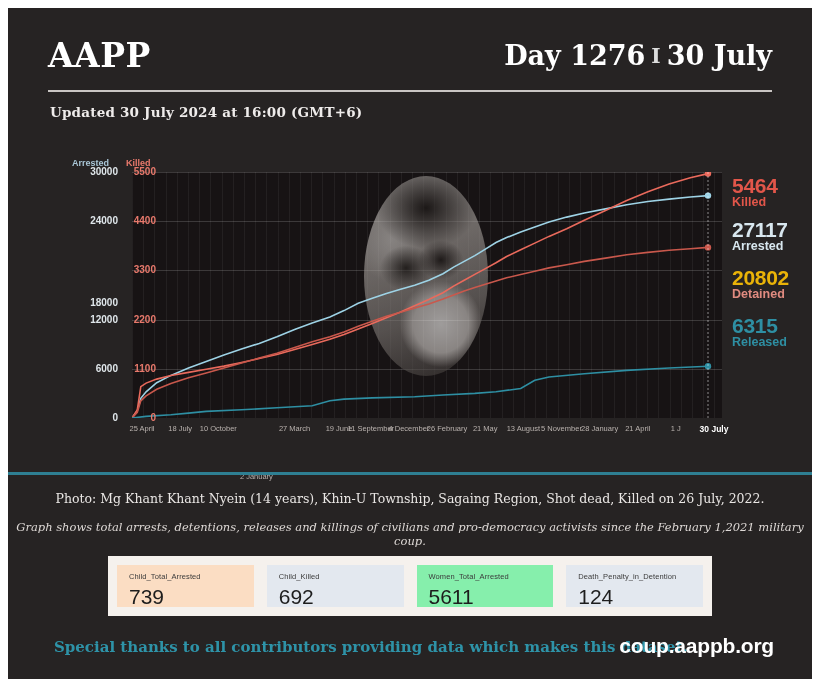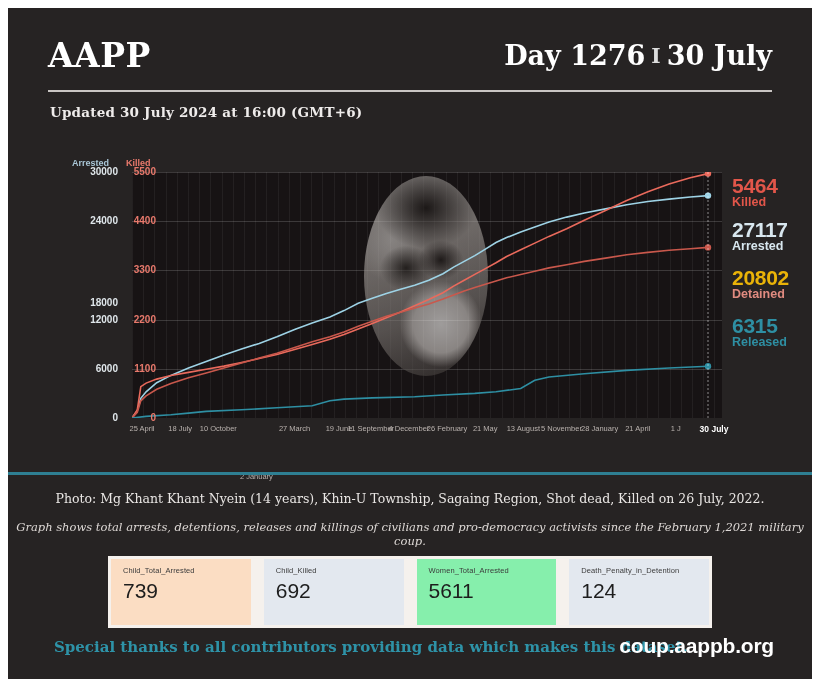--- a/index.html
+++ b/index.html
@@ -88,22 +88,22 @@
     position:absolute;left:0;top:483px;width:804px;text-align:center;
     color:#e9e6e4;font-size:12.5px;font-family:"DejaVu Serif", serif;
   }
   .subcaption{
     position:absolute;left:0;top:512px;width:804px;text-align:center;
     color:#ded9d6;font-size:11.5px;font-style:italic;font-family:"DejaVu Serif", serif;
   }
 
   
   .cards{
-    position:absolute;left:100px;top:548px;width:604px;height:72px;
-    background:#f5f1ed;display:flex;padding:3px;box-sizing:border-box;gap:13px;
+    position:absolute;left:100px;top:548px;width:604px;height:60px;
+    background:#f5f1ed;display:flex;padding:9px;box-sizing:border-box;gap:13px;
   }
   .card{flex:1;padding:7px 10px 0 12px;box-sizing:border-box;}
   .card .k{font-size:7.5px;color:#3b3b3b;letter-spacing:0.1px;margin-bottom:5px;}
   .card .v{font-size:21px;color:#1d1d1d;line-height:22px;}
 
   
   .thanks{
     position:absolute;left:46px;top:630px;color:#2e93a8;font-size:15px;font-weight:bold;
     font-family:"DejaVu Serif", serif;
   }

